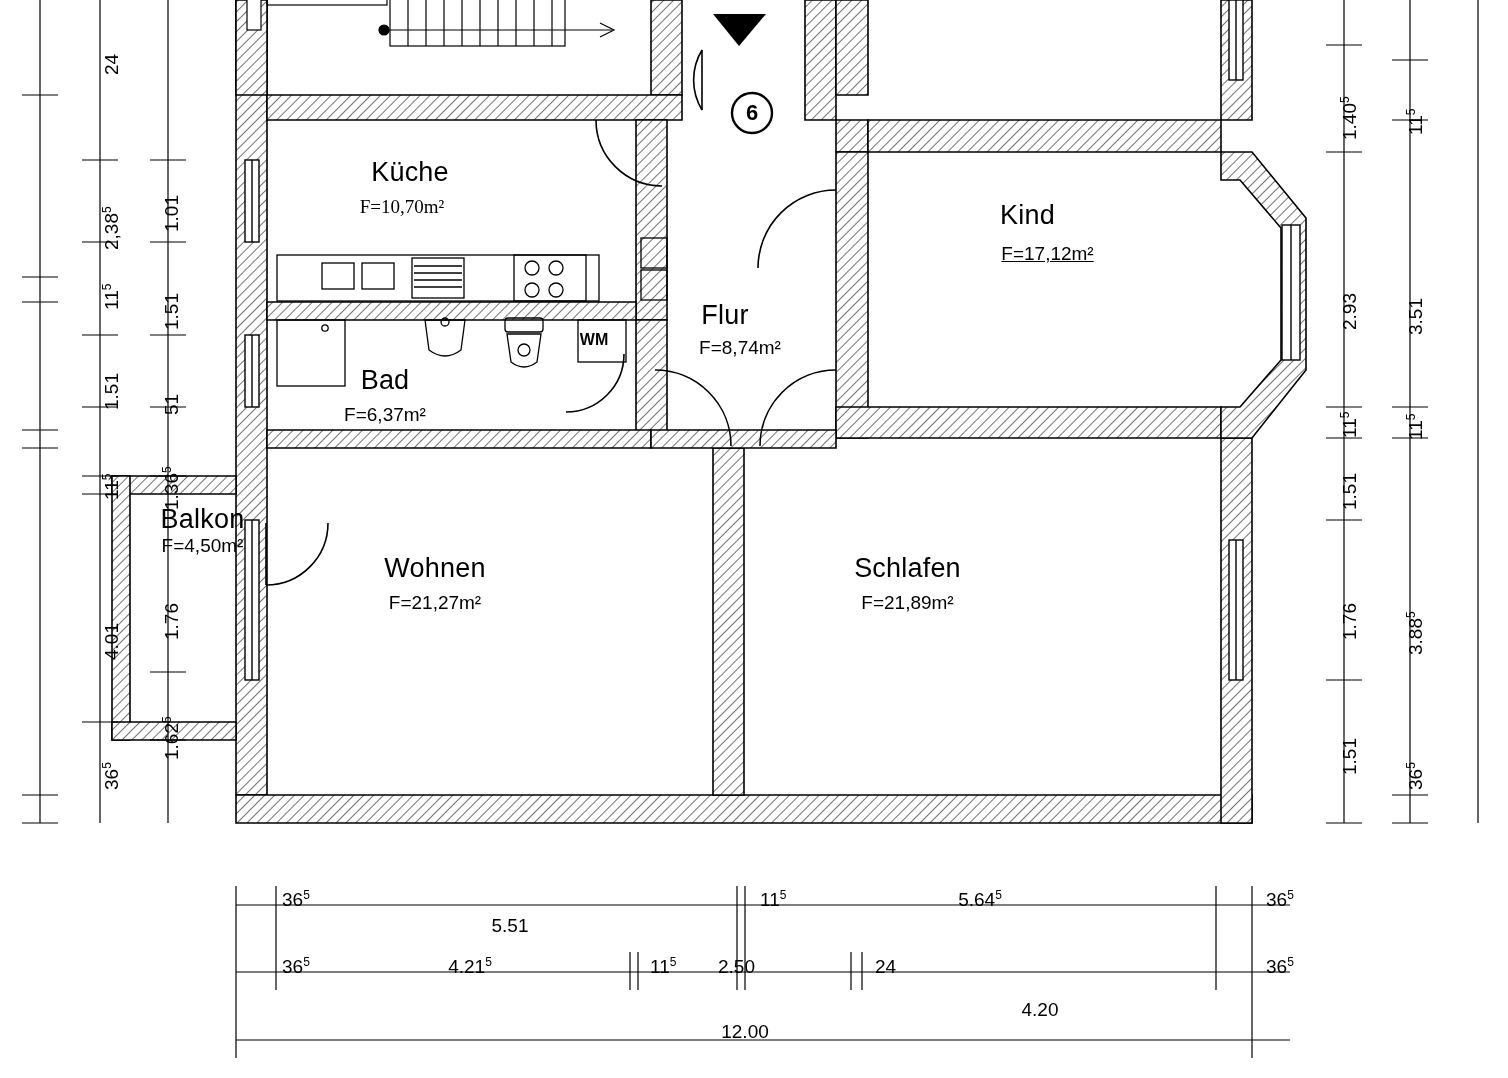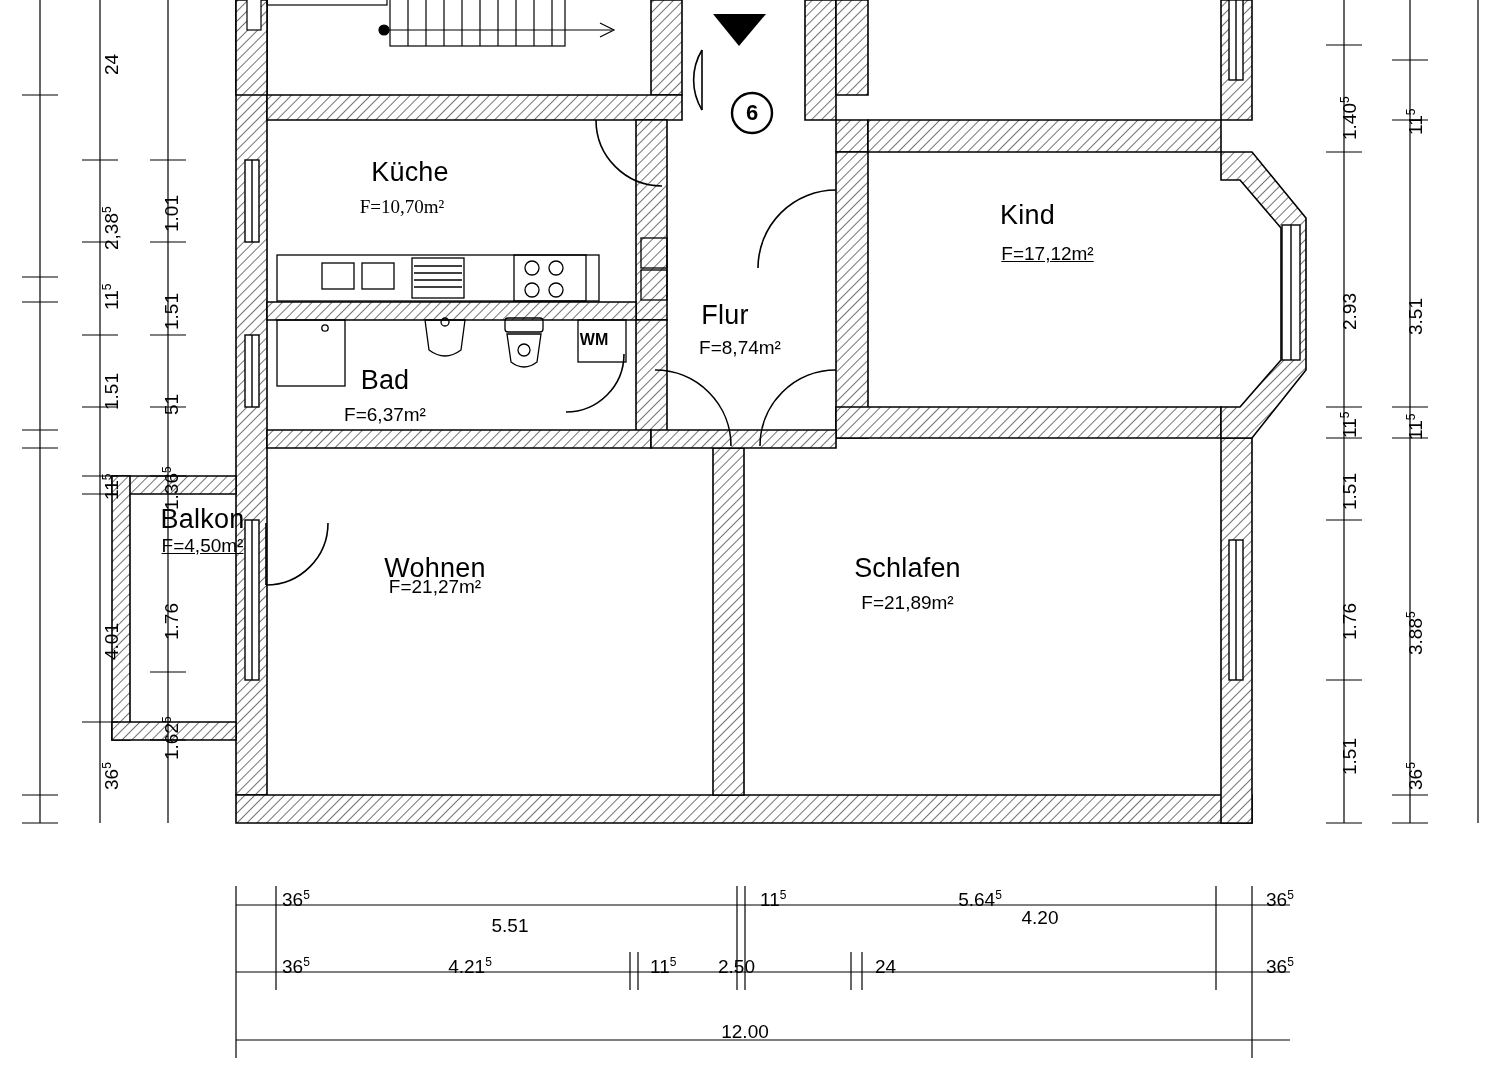--- a/index.html
+++ b/index.html
@@ -233,24 +233,24 @@
   </g>
 </svg>
 
 <div class="lbl room-name ctr" style="left:325px;top:157px;width:170px;">Küche</div>
 <div class="lbl room-area ctr" style="left:297px;top:196px;width:210px;font-family:Liberation Serif, serif;">F=10,70m²</div>
 
 <div class="lbl room-name ctr" style="left:320px;top:365px;width:130px;">Bad</div>
 <div class="lbl room-area ctr" style="left:290px;top:404px;width:190px;">F=6,37m²</div>
 
 <div class="lbl room-name ctr" style="left:110px;top:504px;width:185px;">Balkon</div>
-<div class="lbl room-area ctr" style="left:105px;top:535px;width:195px;text-decoration:underline;">F=4,50m²</div>
+<div class="lbl room-area ctr" style="left:105px;top:535px;width:195px;">F=4,50m²</div>
 
 <div class="lbl room-name ctr" style="left:330px;top:553px;width:210px;">Wohnen</div>
-<div class="lbl room-area ctr" style="left:330px;top:576px;width:210px;">F=21,27m²</div>
+<div class="lbl room-area ctr" style="left:330px;top:592px;width:210px;">F=21,27m²</div>
 
 <div class="lbl room-name ctr" style="left:670px;top:300px;width:110px;">Flur</div>
 <div class="lbl room-area ctr" style="left:640px;top:337px;width:200px;">F=8,74m²</div>
 
 <div class="lbl room-name ctr" style="left:960px;top:200px;width:135px;">Kind</div>
 <div class="lbl room-area ctr" style="left:945px;top:243px;width:205px;text-decoration:underline;">F=17,12m²</div>
 
 <div class="lbl room-name ctr" style="left:805px;top:553px;width:205px;">Schlafen</div>
 <div class="lbl room-area ctr" style="left:800px;top:592px;width:215px;">F=21,89m²</div>
 
@@ -358,21 +358,21 @@
 </div>
 <div class="lbl dim" style="left:650px;top:955px;">
   <span>11</span><span class="sup">5</span>
 </div>
 <div class="lbl dim" style="left:718px;top:955px;">
   <span>2.50</span><span class="sup"></span>
 </div>
 <div class="lbl dim" style="left:875px;top:955px;">
   <span>24</span><span class="sup"></span>
 </div>
-<div class="lbl dim ctr" style="left:960px;top:906px;width:160px;text-align:center;">
+<div class="lbl dim ctr" style="left:960px;top:998px;width:160px;text-align:center;">
   <span>4.20</span><span class="sup"></span>
 </div>
 <div class="lbl dim" style="left:1266px;top:955px;">
   <span>36</span><span class="sup">5</span>
 </div>
 
 <div class="lbl dim ctr" style="left:680px;top:1020px;width:130px;">
   <span>12.00</span><span class="sup"></span>
 </div>
 

